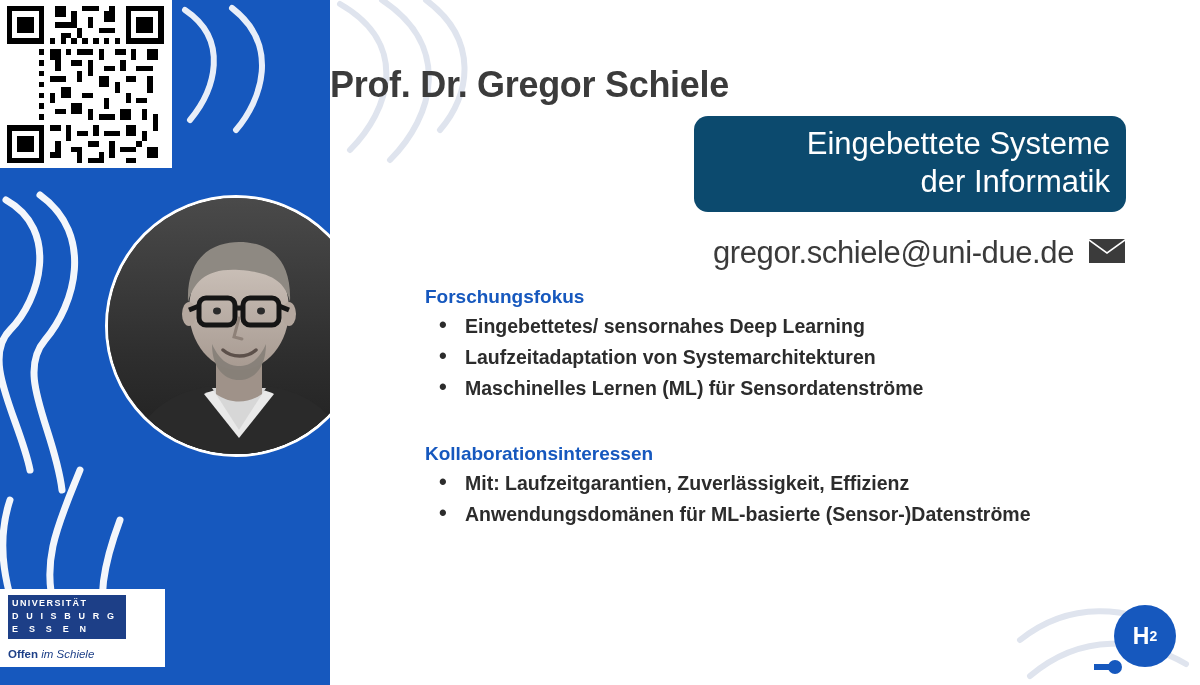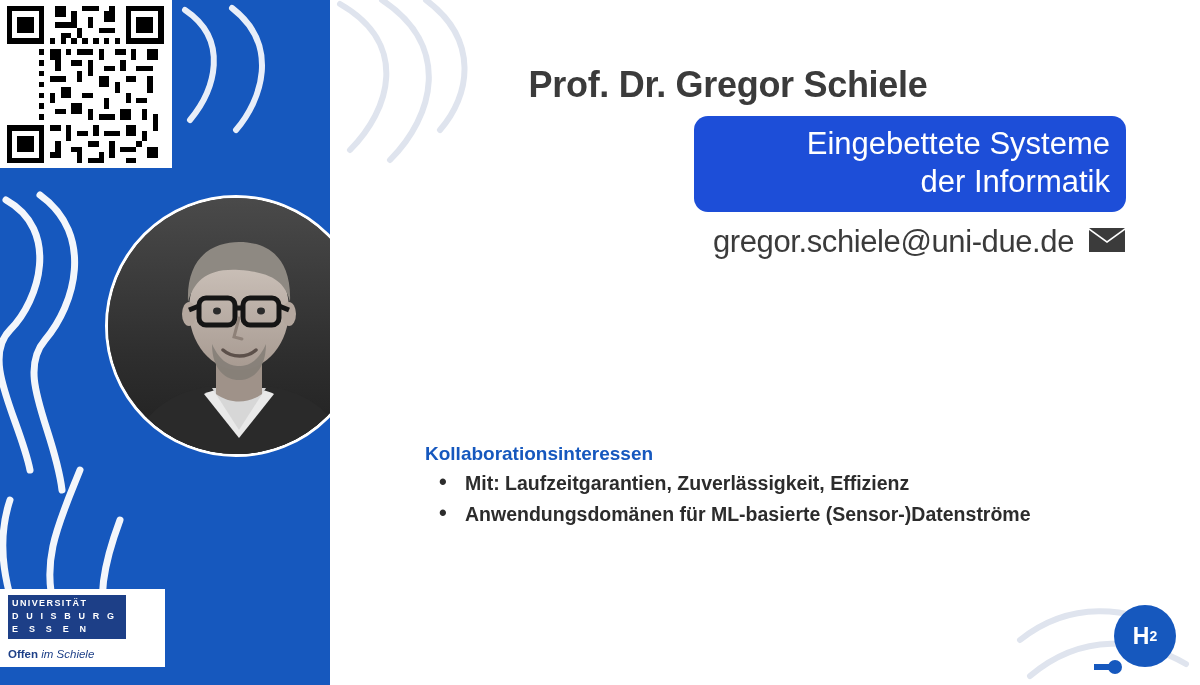--- a/index.html
+++ b/index.html
@@ -97,44 +97,44 @@
   .bg-curves {
     position: absolute;
     left: 0; top: 0;
     width: 870px; height: 685px;
     pointer-events: none;
   }
 
   .name {
     position: absolute;
     left: 0; right: 74px; top: 64px;
-    text-align: center;
+    text-align: left;
     color: #3b3b3b;
     font-size: 36px;
     font-weight: bold;
     letter-spacing: -0.3px;
   }
 
   .dept-badge {
     position: absolute;
     right: 74px; top: 116px;
     width: 432px;
-    background: #1d4ed8;
+    background: #0c4a6e;
     color: #ffffff;
     border-radius: 14px;
     padding: 9px 16px 11px 16px;
     text-align: right;
     font-size: 31px;
     line-height: 38px;
     font-weight: normal;
   }
 
   .email-row {
     position: absolute;
-    right: 74px; top: 224px;
+    right: 74px; top: 235px;
     display: flex;
     align-items: center;
     justify-content: flex-end;
     gap: 14px;
     margin-left: 12px;
   }
   .email-text {
     color: #3b3b3b;
     font-size: 31px;
     letter-spacing: -0.4px;
@@ -405,20 +405,28 @@
     <div class="email-row">
       <span class="email-text">gregor.schiele@uni-due.de</span>
       <span class="mail-icon">
         <svg width="38" height="27" viewBox="0 0 38 27">
           <path d="M1 3 L19 16 L37 3 L37 25 L1 25 Z" fill="#3b3b3b"></path>
           <path d="M1 1 L37 1 L19 14 Z" fill="#3b3b3b"></path>
         </svg>
       </span>
     </div>
 
+    <div class="section sec-research">
+      <div class="sec-title">Forschungsfokus</div>
+      <ul class="bullets">
+        <li>Eingebettetes/ sensornahes Deep Learning</li>
+        <li>Laufzeitadaptation von Systemarchitekturen</li>
+        <li>Maschinelles Lernen (ML) für Sensordatenströme</li>
+      </ul>
+    </div>
 
     <div class="section sec-collab">
       <div class="sec-title">Kollaborationsinteressen</div>
       <ul class="bullets">
         <li>Mit: Laufzeitgarantien, Zuverlässigkeit, Effizienz</li>
         <li>Anwendungsdomänen für ML-basierte (Sensor-)Datenströme</li>
       </ul>
     </div>
 
     <span class="h2-plug">

